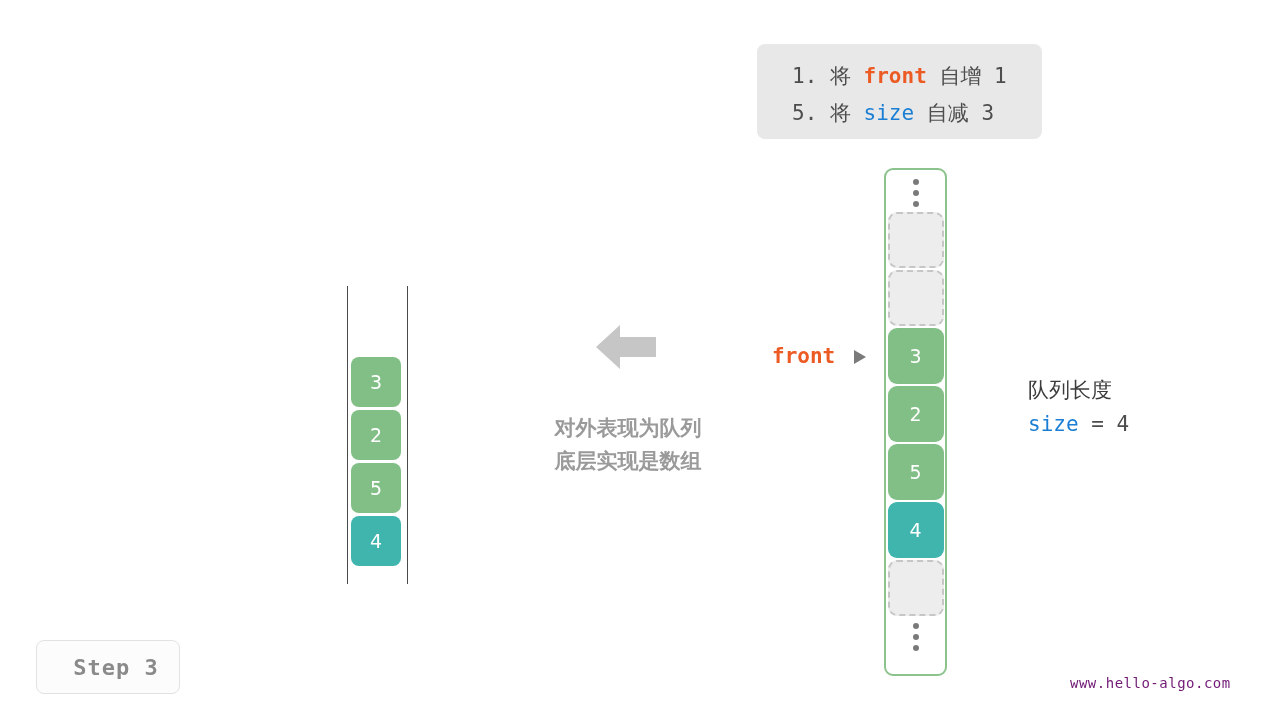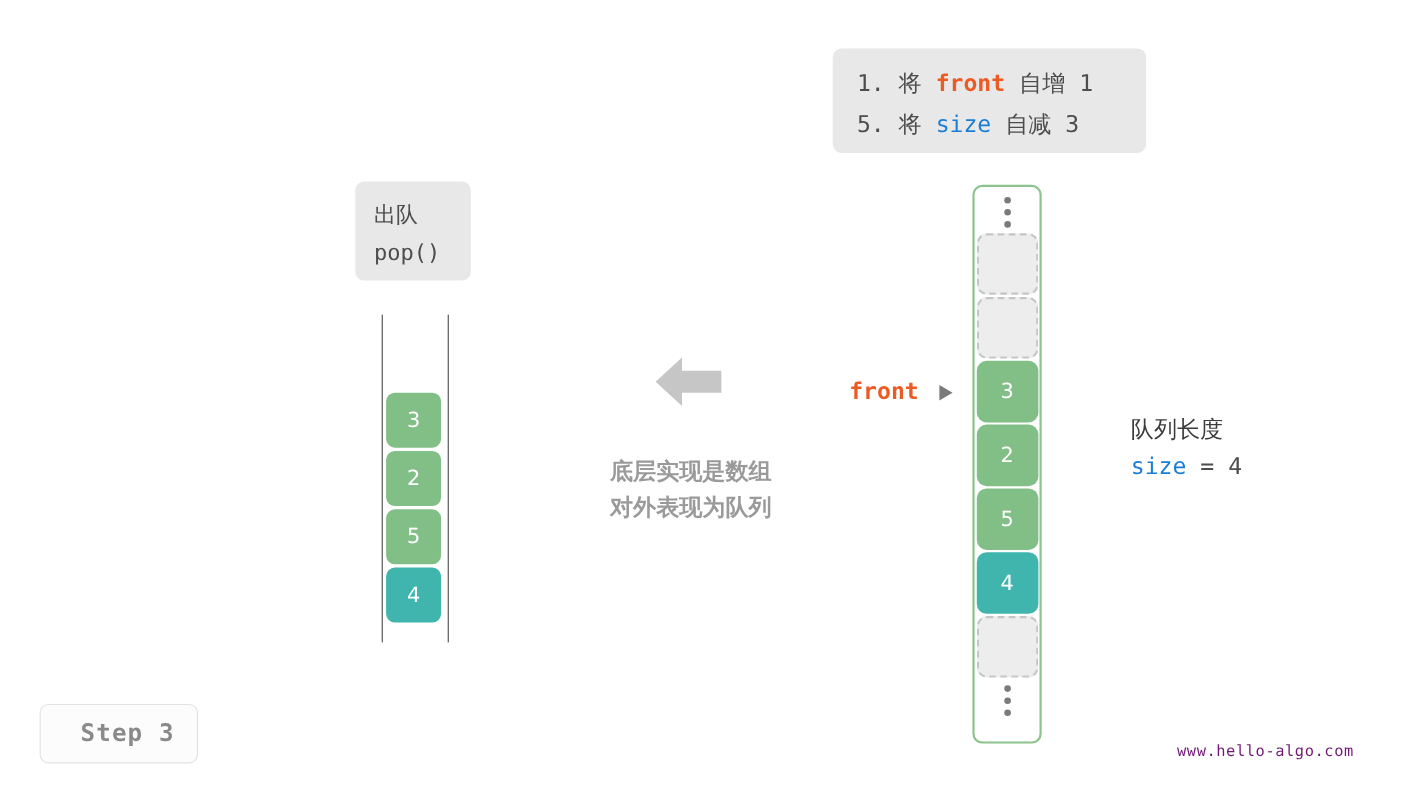--- a/index.html
+++ b/index.html
@@ -22,21 +22,21 @@
   
   .instr-box {
     position: absolute;
     left: 757px;
     top: 44px;
     width: 285px;
     height: 95px;
     background: #e8e8e8;
     border-radius: 8px;
     box-sizing: border-box;
-    padding: 14px 0 0 22px;
+    padding: 14px 0 0 35px;
   }
   .instr-line {
     font-family: "DejaVu Sans Mono", "Liberation Mono", monospace;
     font-size: 21px;
     color: #4d4d4d;
     line-height: 37px;
     white-space: pre;
   }
   .kw-front {
     color: #ec5b23;
@@ -259,42 +259,38 @@
 </head>
 <body>
 
 <div class="canvas">
 
   <div class="instr-box">
     <div class="instr-line"><span>1. 将 </span><span class="kw-front">front</span><span> 自增 1</span></div>
     <div class="instr-line"><span>5. 将 </span><span class="kw-size">size</span><span> 自减 3</span></div>
   </div>
 
-  <div class="pop-box">
-    <div class="pop-line">出队</div>
-    <div class="pop-line">pop()</div>
-  </div>
 
   <div class="queue-rail left"></div>
   <div class="queue-rail right"></div>
 
   <div class="queue-cells">
     <div class="cell green">3</div>
     <div class="cell green">2</div>
     <div class="cell green">5</div>
     <div class="cell teal">4</div>
   </div>
 
   <svg class="big-arrow" viewBox="0 0 60 50">
     <polygon points="0,25 24,3 24,15 60,15 60,35 24,35 24,47" fill="#c6c6c6"></polygon>
   </svg>
 
   <div class="caption">
+    <div>对外表现为队列</div>
     <div>底层实现是数组</div>
-    <div>对外表现为队列</div>
   </div>
 
   <div class="front-label">front</div>
   <div class="front-arrowhead"></div>
 
   <div class="array-box"></div>
   <div class="array-inner">
     <div class="dots">
         <span></span>
         <span></span>

